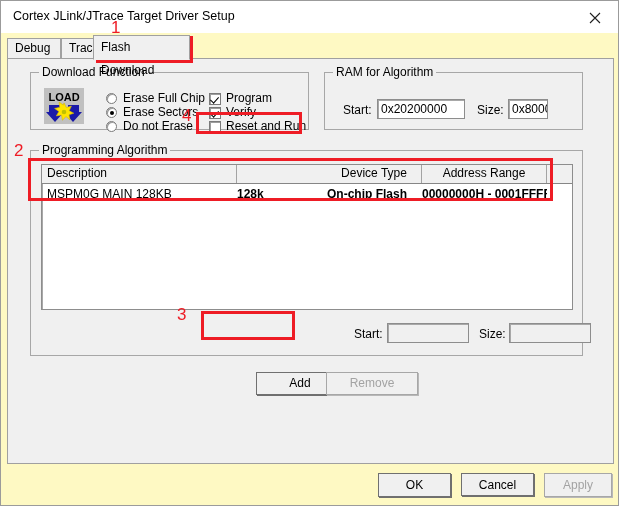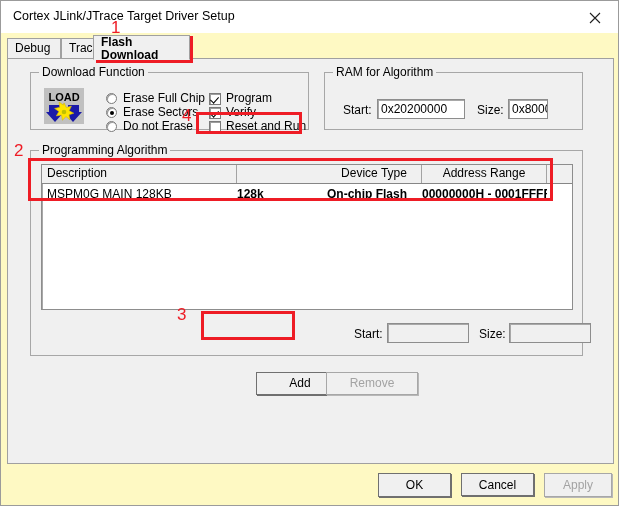--- a/index.html
+++ b/index.html
@@ -65,26 +65,25 @@
     border-bottom: none;
     box-sizing: border-box;
     font-size: 12px;
     line-height: 19px;
     padding: 0 7px;
     color: #000;
   }
   .tab.selected {
     top: 1px;
     height: 25px;
-    line-height: 13px;
+    line-height: 23px;
     background: #f0f0f0;
     border: 1px solid #a0a0a0;
     border-bottom: 1px solid #f0f0f0;
     z-index: 5;
-    font-weight: bold;
   }
   #tab-debug  { left: 6px;  width: 54px; }
   #tab-trace  { left: 60px; width: 50px; }
   #tab-flash  { left: 92px; width: 97px; }
 
   
   #main-panel {
     position: absolute;
     left: 6px; top: 57px;
     width: 607px; height: 406px;

